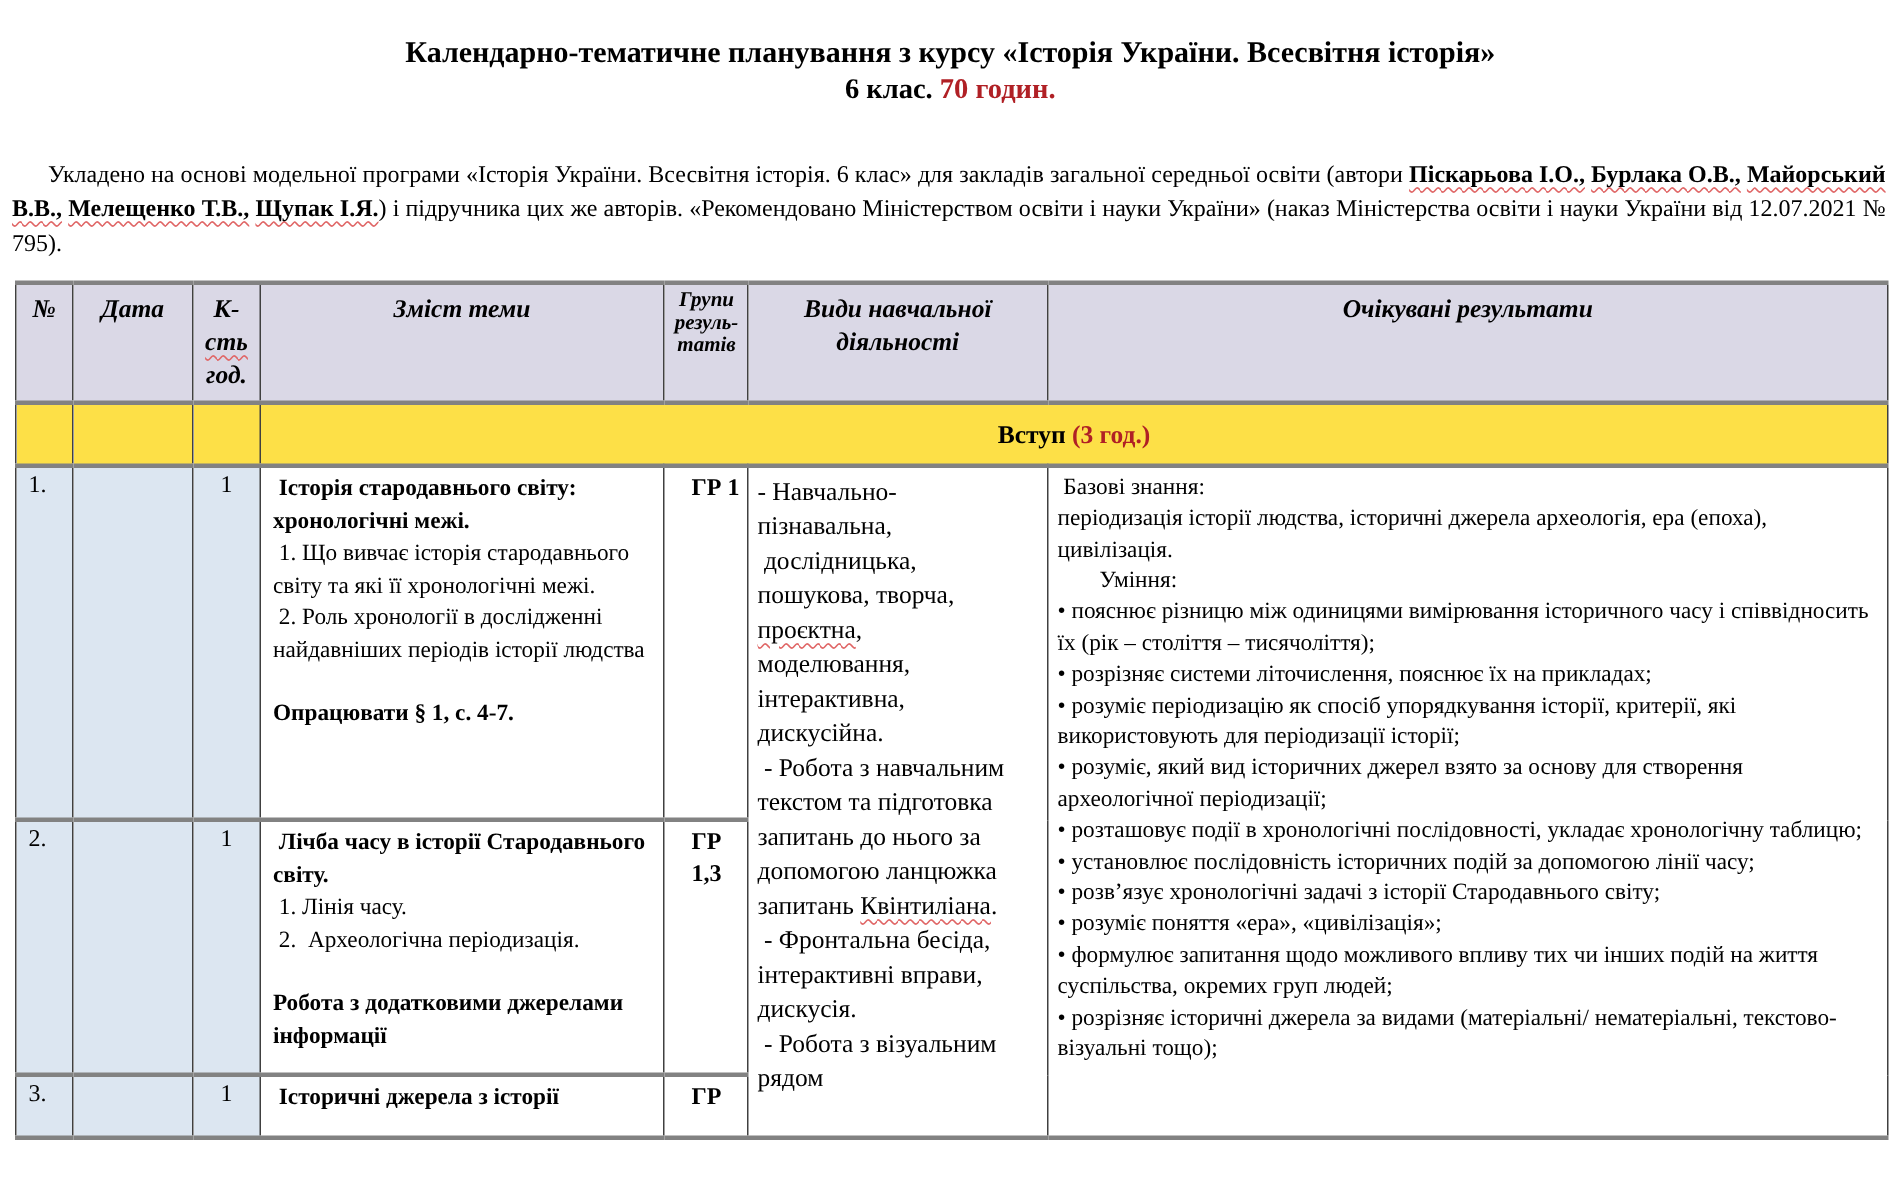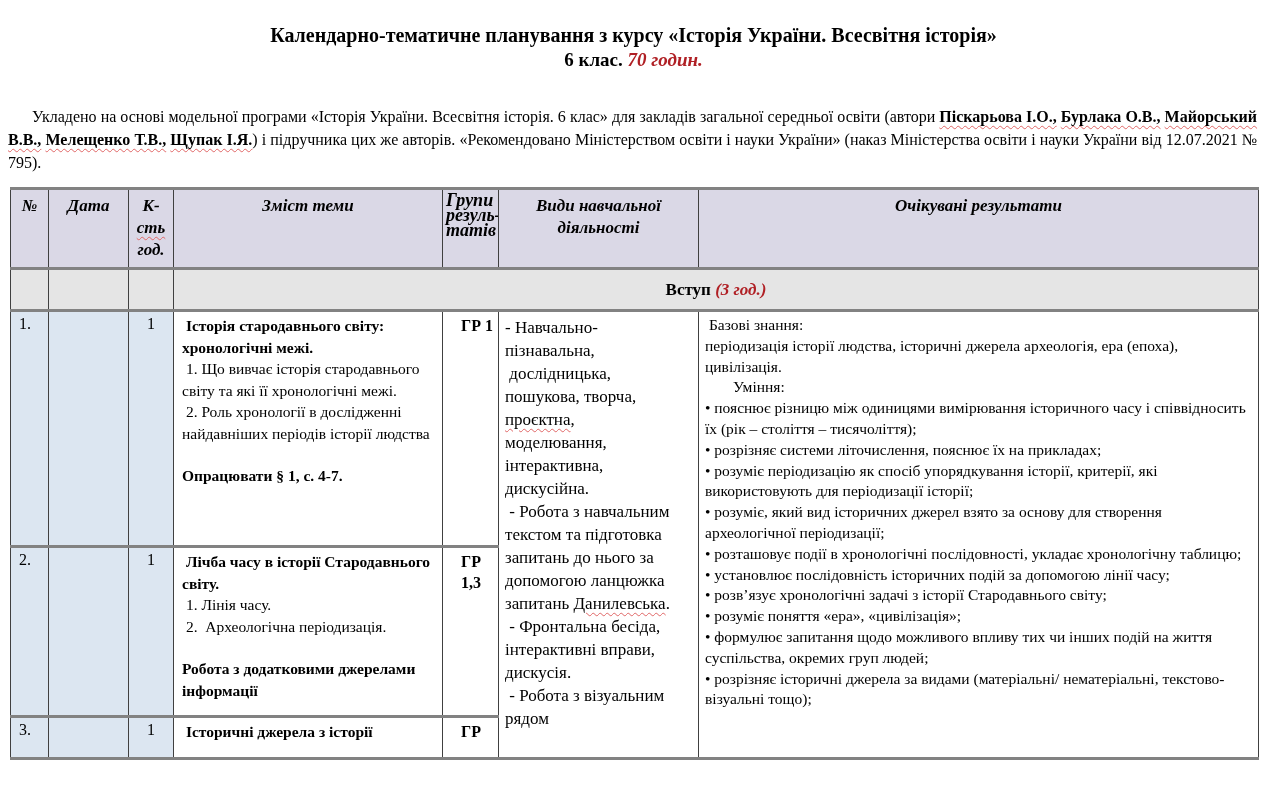--- a/index.html
+++ b/index.html
@@ -2,21 +2,21 @@
 <html><head>
 <meta charset="utf-8">
 <style>
   * { box-sizing: border-box; }
   html,body { margin:0; padding:0; }
   body {
     width:1267px; height:787px; overflow:hidden;
     background:#ffffff; color:#000;
     font-family:"Liberation Serif","DejaVu Serif",serif;
   }
-  .red-bi{ color:#b02025; font-weight:bold; font-style:italic; }
+  .red-bi{ color:#b02025; font-weight:bold; }
   .b  { font-weight:bold; }
   .bi { font-weight:bold; }
   .r  { }
   .wavy {
     text-decoration-line:underline;
     text-decoration-style:wavy;
     text-decoration-color:#e06666;
     text-decoration-thickness:1px;
     text-underline-offset:3px;
   }
@@ -39,22 +39,22 @@
     border:1px solid #404040;
     border-top:3px solid #828282;
     border-bottom:3px solid #828282;
     vertical-align:top; padding:3px 6px; overflow:hidden;
   }
   thead th {
     background:#dad8e6; font-weight:bold; font-style:italic;
     font-size:17px; text-align:center; height:80px; padding-top:5px;
     line-height:22px;
   }
-  thead th.small { font-size:18px; text-align:left; padding:3px 2px 0 3px; line-height:15px; }
-  tr.section td { background:#e5e5e5; height:42px; vertical-align:middle; }
+  thead th.small { font-size:14px; text-align:center; padding:3px 2px 0 3px; line-height:15px; }
+  tr.section td { background:#fde047; height:42px; vertical-align:middle; }
   td.sec-label { text-align:center; font-size:17px; }
   td.shade { background:#dce6f1; }
   td.num   { font-size:16px; padding-left:8px; }
   td.hours { font-size:16px; text-align:center; }
   td.group { font-size:16px; font-weight:bold; padding:3px 4px 0 18px; line-height:21px; }
   td.topic { font-size:15.5px; line-height:21.5px; padding:3px 4px 14px 8px; }
   td.activities { font-size:17px; line-height:23px; padding:4px 4px 0 6px; }
   td.results    { font-size:15.5px; line-height:20.8px; padding:3px 6px 0 6px; }
   tr.row1 { height:236px; }
   tr.row2 { height:157px; }
@@ -152,21 +152,21 @@
         <td class="activities" rowspan="3">
 
         <p class="para r"><span><span>- Навчально-</span></span></p>
             <p class="para r"><span><span>пізнавальна,</span></span></p>
             <p class="para r"><span><span> дослідницька,</span></span></p>
             <p class="para r"><span><span>пошукова, творча,</span></span></p>
             <p class="para r"><span><span class="wavy">проєктна</span><span>,</span></span></p>
             <p class="para r"><span><span>моделювання,</span></span></p>
             <p class="para r"><span><span>інтерактивна,</span></span></p>
             <p class="para r"><span><span>дискусійна.</span></span></p>
-            <p class="para r"><span><span> - Робота з навчальним текстом та підготовка запитань до нього за допомогою ланцюжка запитань </span><span class="wavy">Данилевська</span><span>.</span></span></p>
+            <p class="para r"><span><span> - Робота з навчальним текстом та підготовка запитань до нього за допомогою ланцюжка запитань </span><span class="wavy">Квінтиліана</span><span>.</span></span></p>
             <p class="para r"><span><span> - Фронтальна бесіда, інтерактивні вправи, дискусія.</span></span></p>
             <p class="para r"><span><span> - Робота з візуальним рядом</span></span></p>
           </td>
         <td class="results" rowspan="3">
 
         <p class="para r"><span><span> Базові знання:</span></span></p>
             <p class="para r"><span><span>періодизація історії людства, історичні джерела археологія, ера (епоха), цивілізація.</span></span></p>
             <p class="para ind"><span><span>Уміння:</span></span></p>
             <p class="para r"><span><span>• пояснює різницю між одиницями вимірювання історичного часу і співвідносить їх (рік – століття – тисячоліття);</span></span></p>
             <p class="para r"><span><span>• розрізняє системи літочислення, пояснює їх на прикладах;</span></span></p>

